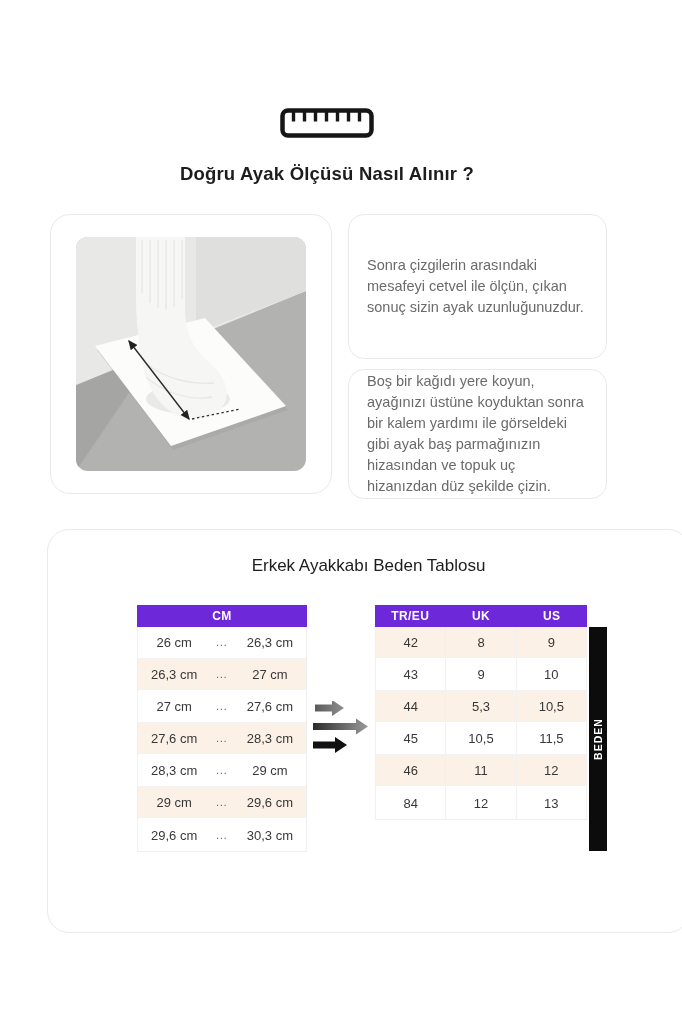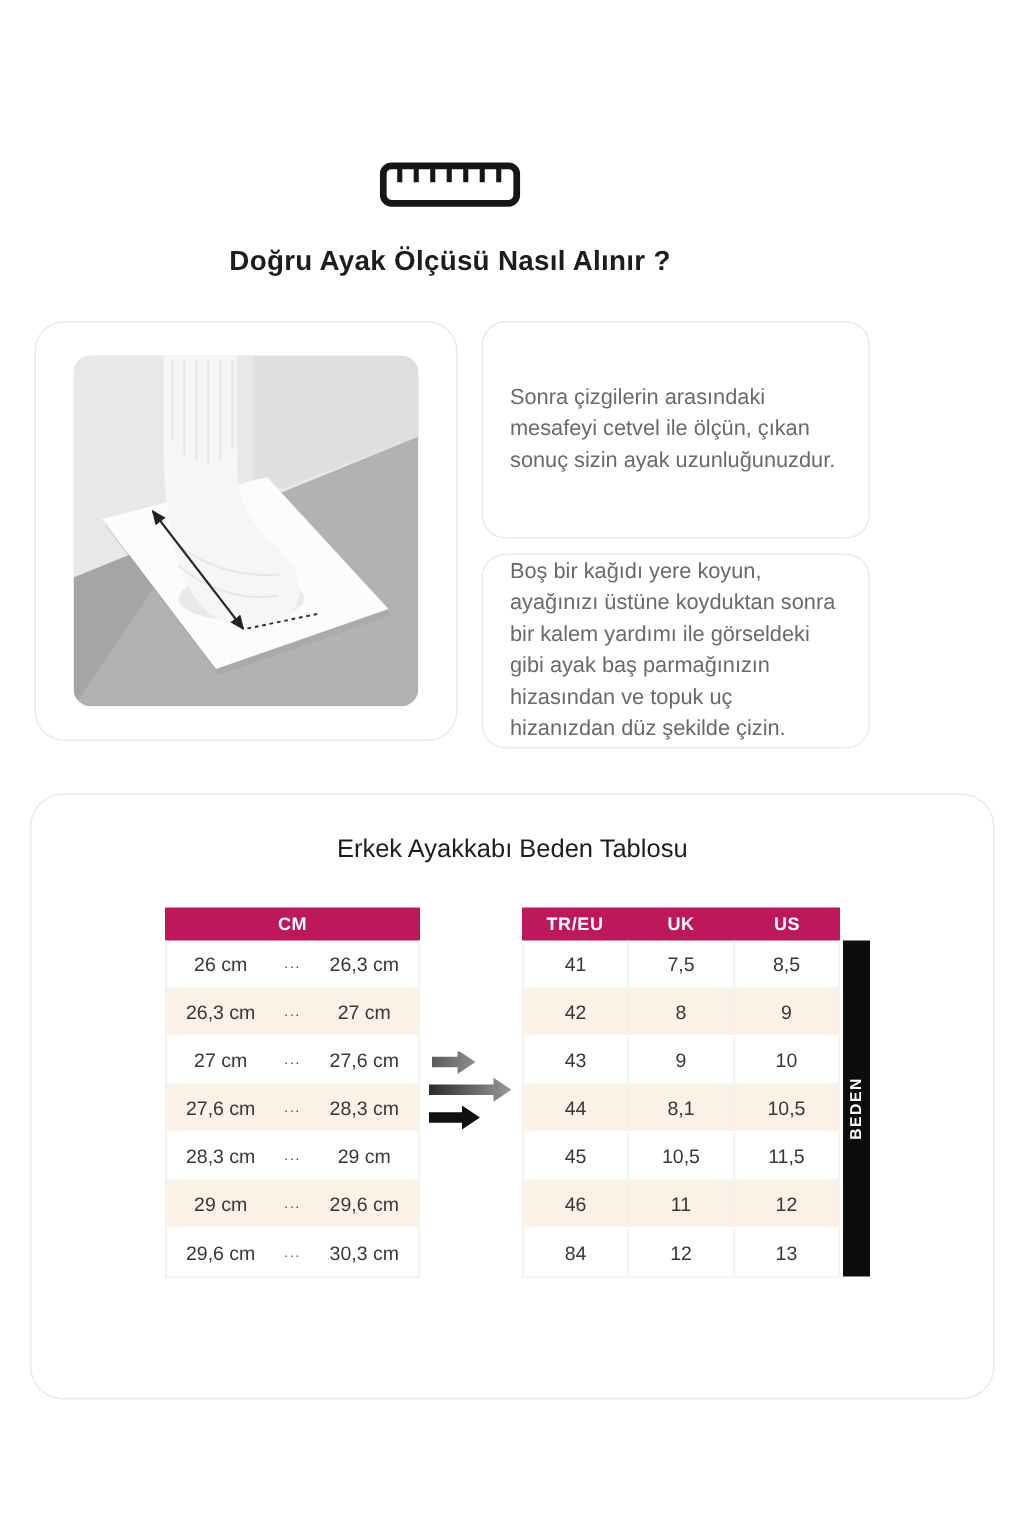--- a/index.html
+++ b/index.html
@@ -1,21 +1,21 @@
 <!DOCTYPE html>
 <html><head>
 <meta charset="utf-8">
 <style>
   html,body{margin:0;padding:0;}
   body{
     width:682px;height:1024px;background:#ffffff;overflow:hidden;
     font-family:"Liberation Sans",sans-serif;
     -webkit-font-smoothing:antialiased;
   }
-  .page{position:relative;width:600px;height:1024px;}
+  .page{position:relative;width:600px;height:1024px;margin-left:27px;}
 
   
   .top{ text-align:center; padding-top:108px; }
   .ruler{ display:block; margin:0 auto; }
   .page-title{
     margin:25px 0 0; font-size:18.5px; font-weight:700; color:#1d1d1d; letter-spacing:.2px;
   }
 
   
   .howto{ display:flex; margin:29px 20px 0 23px; gap:16px; }
@@ -38,21 +38,21 @@
   .chart-card{
     box-sizing:border-box; margin:30px 0 0 20px; width:643px; height:404px;
     border:1px solid #e9e9e9; border-radius:22px;
   }
   .chart-title{
     text-align:center; margin:26px 0 0; font-size:17px; font-weight:400; color:#1d1d1d;
   }
   .tables{ display:flex; align-items:flex-start; margin:29px 0 0 89px; }
 
   .t-head{
-    height:22px; background:#be185d; color:#ffffff;
+    height:22px; background:#6d28d9; color:#ffffff;
     font-size:12px; font-weight:700; letter-spacing:.4px;
     display:flex; align-items:center; justify-content:center;
   }
   .t-body{ border:1px solid #f0f0f0; border-top:none; box-sizing:border-box; }
   .t-row{ display:flex; height:32px; box-sizing:border-box; border-bottom:1px solid #f3f3f3; }
   .t-row:last-child{ border-bottom:none; }
   .t-row.alt{ background:#fcf1e6; border-bottom:1px solid #ffffff; }
   .cell{ display:flex; align-items:center; justify-content:center; color:#383838; font-size:13px; }
 
   .cm-table{ width:170px; flex:none; }
@@ -206,38 +206,33 @@
         </svg>
       </div>
 
       <div class="size-table">
         <div class="t-head">
           <span class="h">TR/EU</span>
           <span class="h">UK</span>
           <span class="h">US</span>
         </div>
         <div class="t-body">
-            <div class="t-row">
-              <span class="cell c0">41</span>
-              <span class="cell c1">7,5</span>
-              <span class="cell c2">8,5</span>
-            </div>
             <div class="t-row alt">
               <span class="cell c0">42</span>
               <span class="cell c1">8</span>
               <span class="cell c2">9</span>
             </div>
             <div class="t-row">
               <span class="cell c0">43</span>
               <span class="cell c1">9</span>
               <span class="cell c2">10</span>
             </div>
             <div class="t-row alt">
               <span class="cell c0">44</span>
-              <span class="cell c1">8,1</span>
+              <span class="cell c1">5,3</span>
               <span class="cell c2">10,5</span>
             </div>
             <div class="t-row">
               <span class="cell c0">45</span>
               <span class="cell c1">10,5</span>
               <span class="cell c2">11,5</span>
             </div>
             <div class="t-row alt">
               <span class="cell c0">46</span>
               <span class="cell c1">11</span>

